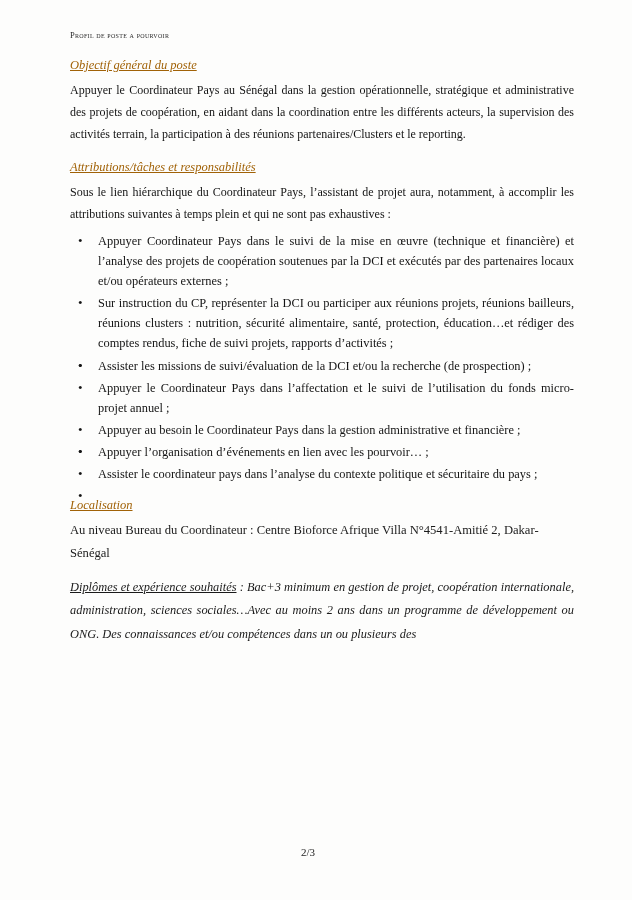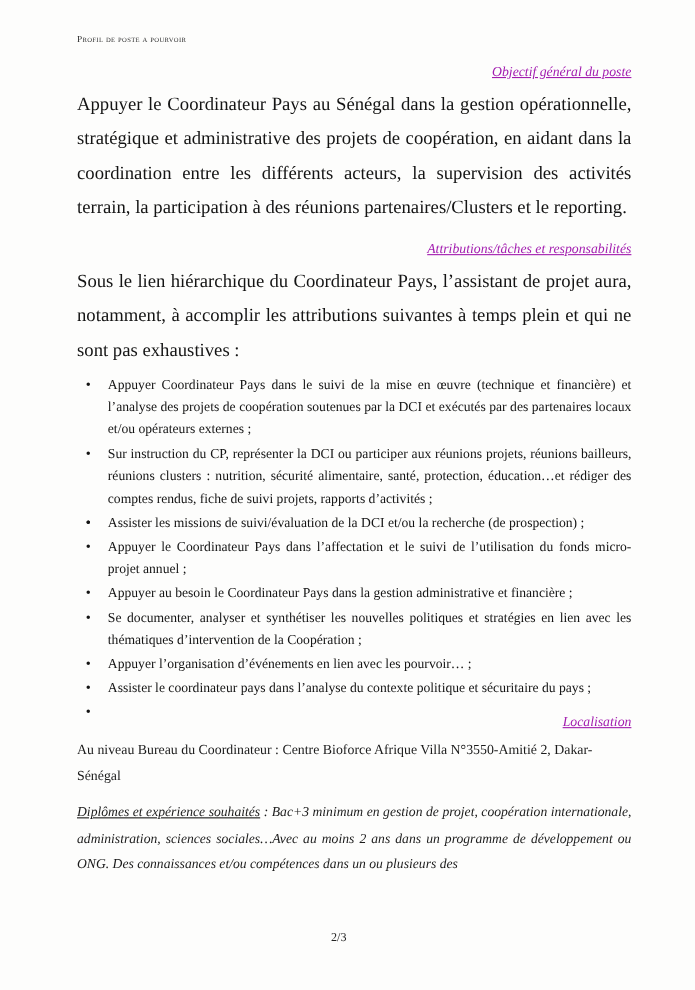--- a/index.html
+++ b/index.html
@@ -27,25 +27,24 @@
     font-size: 8.5px;
     letter-spacing: 0.3px;
     color: #2b2b2b;
     margin-bottom: 18px;
   }
   .sec-head {
     font-style: italic;
     font-size: 12.5px;
     text-decoration: underline;
     margin: 14px 0 6px 0;
-    color: #a21caf;
-    text-align: right;
+    color: #a16207;
   }
   p.body {
-    font-size: 17px;
+    font-size: 12px;
     line-height: 1.85;
     text-align: justify;
     margin: 0 0 6px 0;
     color: #141414;
   }
   ul.duties {
     list-style: none;
     margin: 4px 0 4px 0;
     padding: 0;
   }
@@ -102,25 +101,25 @@
   <div class="sec-head">Attributions/tâches et responsabilités</div>
   <p class="body">Sous le lien hiérarchique du Coordinateur Pays, l’assistant de projet aura, notamment, à accomplir les attributions suivantes à temps plein et qui ne sont pas exhaustives :</p>
 
   <ul class="duties">
     <li><span class="bullet">•</span><span>Appuyer Coordinateur Pays dans le suivi de la mise en œuvre (technique et financière) et l’analyse des projets de coopération soutenues par la DCI et exécutés par des partenaires locaux et/ou opérateurs externes ;</span></li>
     <li><span class="bullet">•</span><span>Sur instruction du CP, représenter la DCI ou participer aux réunions projets, réunions bailleurs, réunions clusters :  nutrition, sécurité alimentaire, santé, protection, éducation…et rédiger des comptes rendus, fiche de suivi projets, rapports d’activités ;</span></li>
     <li><span class="bullet">•</span></li>
     <li><span class="bullet">•</span><span>Assister les missions de suivi/évaluation de la DCI et/ou la recherche (de prospection) ;</span></li>
     <li><span class="bullet">•</span><span>Appuyer le Coordinateur Pays dans l’affectation et le suivi de l’utilisation du fonds micro-projet annuel ;</span></li>
     <li><span class="bullet">•</span><span>Appuyer au besoin le Coordinateur Pays dans la gestion administrative et financière ;</span></li>
-    <li><span class="bullet">•</span><span>Se documenter, analyser et synthétiser les nouvelles politiques et stratégies en lien avec les thématiques d’intervention de la Coopération ;</span></li>
+    <li><span class="bullet">•</span></li>
     <li><span class="bullet">•</span><span>Appuyer l’organisation d’événements en lien avec les pourvoir… ;</span></li>
     <li><span class="bullet">•</span><span>Assister le coordinateur pays dans l’analyse du contexte politique et sécuritaire du pays ;</span></li>
     <li><span class="bullet">•</span></li>
   </ul>
 
   <div class="sec-head">Localisation</div>
-  <p class="loc-block">Au niveau Bureau du Coordinateur : Centre Bioforce Afrique Villa N°3550-Amitié 2, Dakar-Sénégal</p>
+  <p class="loc-block">Au niveau Bureau du Coordinateur : Centre Bioforce Afrique Villa N°4541-Amitié 2, Dakar-Sénégal</p>
 
   <p class="dipl"><span class="lead">Diplômes et expérience souhaités</span><span> : Bac+3 minimum en gestion de projet, coopération internationale, administration, sciences sociales…Avec au moins 2 ans dans un programme de développement ou ONG. Des connaissances et/ou compétences dans un ou plusieurs des</span></p>
 
   <div class="footer-num">2/3</div>
 </div>
 
 </body></html>

